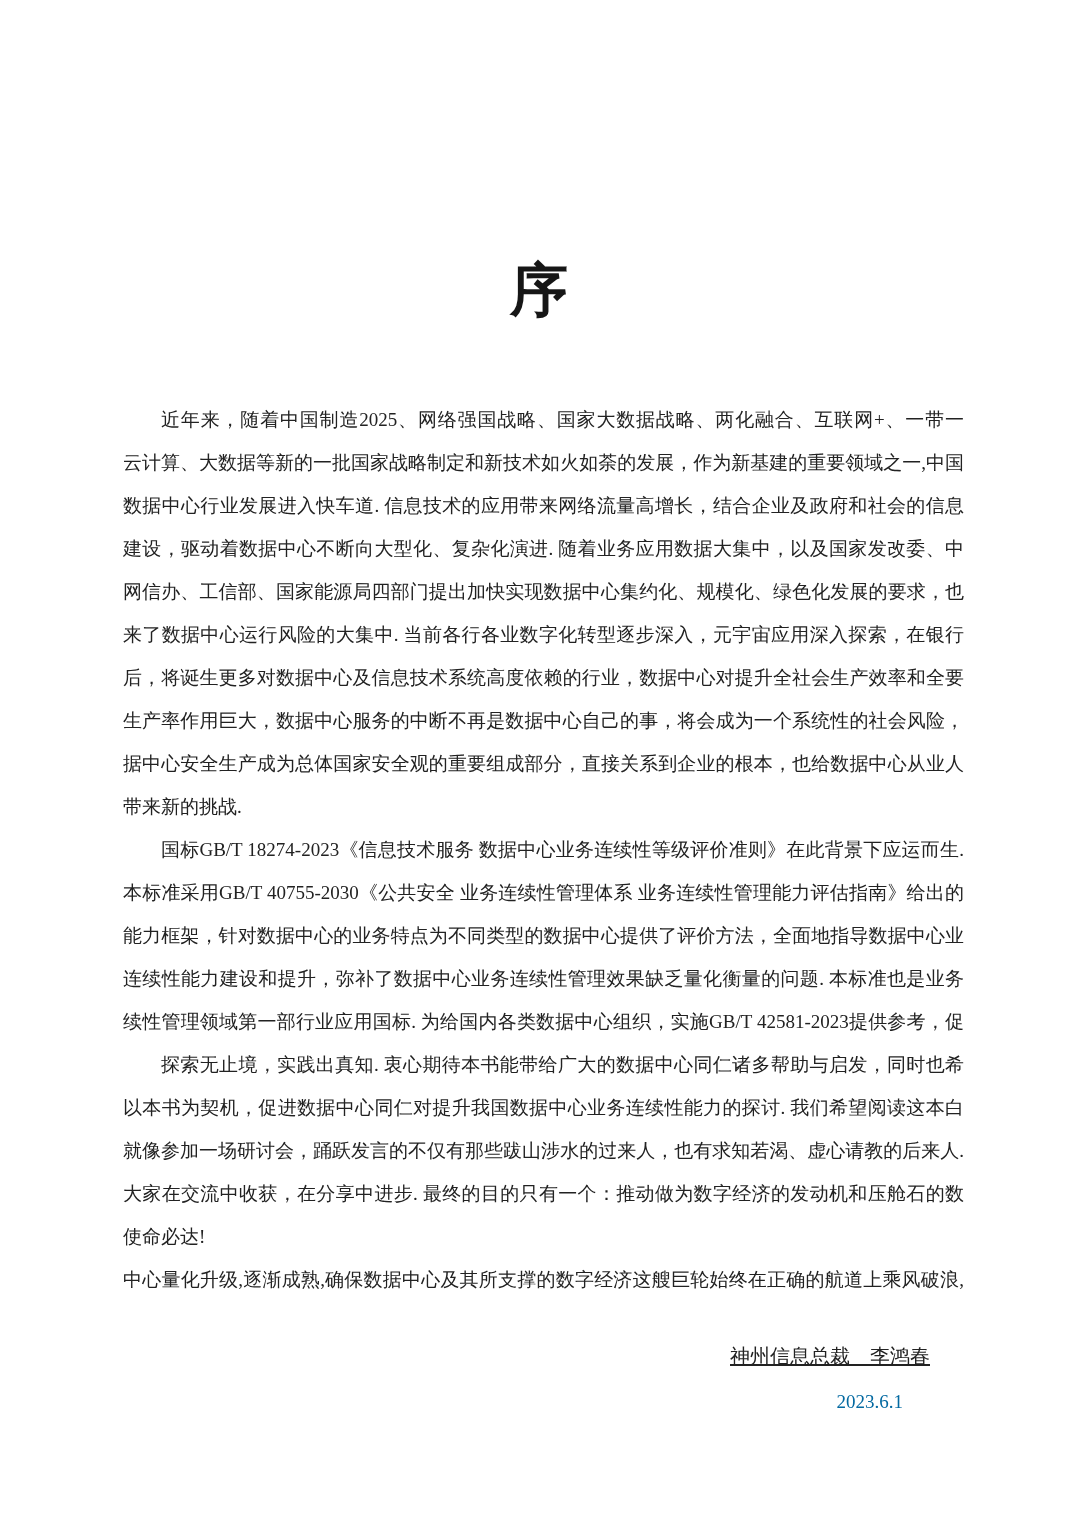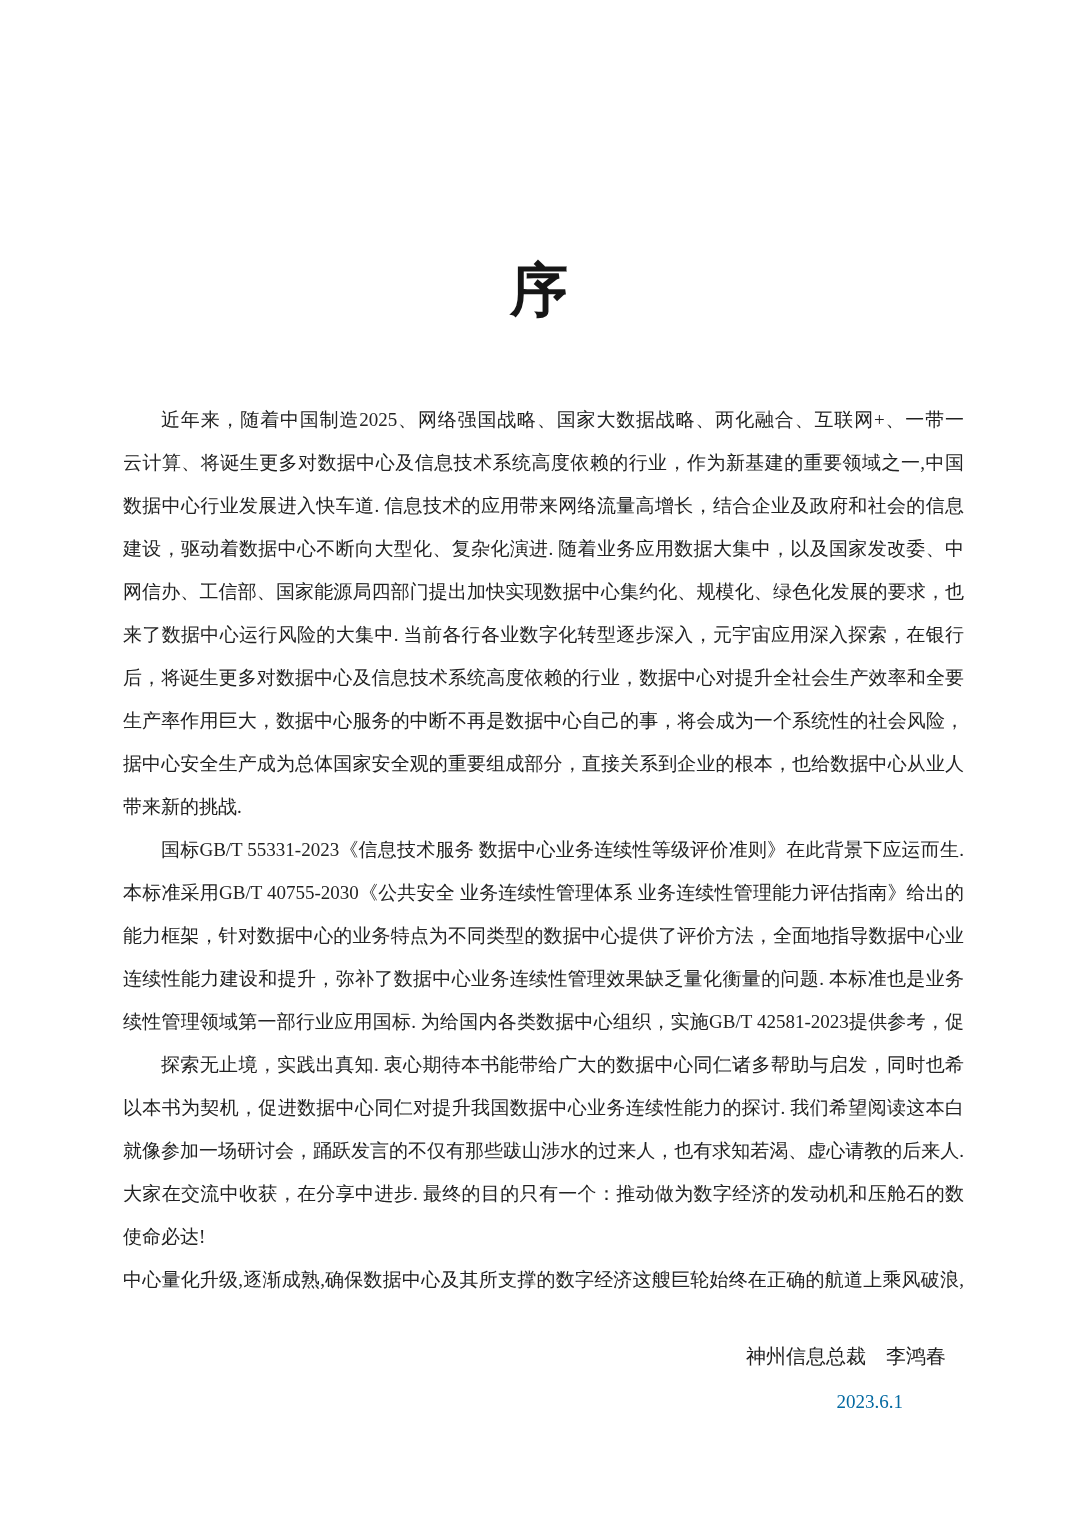--- a/index.html
+++ b/index.html
@@ -45,24 +45,25 @@
   }
   .text-line.indent {
     text-indent: 2em;
   }
   .text-line.last {
     text-align-last: left;
   }
   .signature-line {
     position: absolute;
     top: 1335px;
-    right: 134px;
+    right: 150px;
     font-size: 20px;
     line-height: 43px;
     color: #222222;
+    text-decoration: underline;
   }
   .date-line {
     position: absolute;
     top: 1380px;
     right: 177px;
     font-size: 19px;
     line-height: 43px;
     color: #0369a1;
   }
 </style>
@@ -70,33 +71,33 @@
 <body>
 
 <div class="page">
 
   <div class="doc-title">序</div>
 
   <div class="preface-body">
 
     <div>
       <div class="text-line indent">近年来，随着中国制造2025、网络强国战略、国家大数据战略、两化融合、互联网+、一带一路、</div>
-      <div class="text-line">云计算、将诞生更多对数据中心及信息技术系统高度依赖的行业，作为新基建的重要领域之一,中国</div>
+      <div class="text-line">云计算、大数据等新的一批国家战略制定和新技术如火如荼的发展，作为新基建的重要领域之一,中国</div>
       <div class="text-line">数据中心行业发展进入快车道. 信息技术的应用带来网络流量高增长，结合企业及政府和社会的信息化</div>
       <div class="text-line">建设，驱动着数据中心不断向大型化、复杂化演进. 随着业务应用数据大集中，以及国家发改委、中央</div>
       <div class="text-line">网信办、工信部、国家能源局四部门提出加快实现数据中心集约化、规模化、绿色化发展的要求，也带</div>
       <div class="text-line">来了数据中心运行风险的大集中. 当前各行各业数字化转型逐步深入，元宇宙应用深入探索，在银行业</div>
       <div class="text-line">后，将诞生更多对数据中心及信息技术系统高度依赖的行业，数据中心对提升全社会生产效率和全要素</div>
       <div class="text-line">生产率作用巨大，数据中心服务的中断不再是数据中心自己的事，将会成为一个系统性的社会风险，数</div>
       <div class="text-line">据中心安全生产成为总体国家安全观的重要组成部分，直接关系到企业的根本，也给数据中心从业人员</div>
       <div class="text-line last">带来新的挑战.</div>
     </div>
 
     <div>
-      <div class="text-line indent">国标GB/T 55331-2023《信息技术服务 数据中心业务连续性等级评价准则》在此背景下应运而生.</div>
+      <div class="text-line indent">国标GB/T 18274-2023《信息技术服务 数据中心业务连续性等级评价准则》在此背景下应运而生.</div>
       <div class="text-line">本标准采用GB/T 40755-2030《公共安全 业务连续性管理体系 业务连续性管理能力评估指南》给出的</div>
       <div class="text-line">能力框架，针对数据中心的业务特点为不同类型的数据中心提供了评价方法，全面地指导数据中心业务</div>
       <div class="text-line">连续性能力建设和提升，弥补了数据中心业务连续性管理效果缺乏量化衡量的问题. 本标准也是业务连</div>
       <div class="text-line">续性管理领域第一部行业应用国标. 为给国内各类数据中心组织，实施GB/T 42581-2023提供参考，促</div>
     </div>
 
     <div>
       <div class="text-line indent">探索无止境，实践出真知. 衷心期待本书能带给广大的数据中心同仁诸多帮助与启发，同时也希望</div>
       <div class="text-line">以本书为契机，促进数据中心同仁对提升我国数据中心业务连续性能力的探讨. 我们希望阅读这本白书</div>
       <div class="text-line">就像参加一场研讨会，踊跃发言的不仅有那些跋山涉水的过来人，也有求知若渴、虚心请教的后来人.</div>

